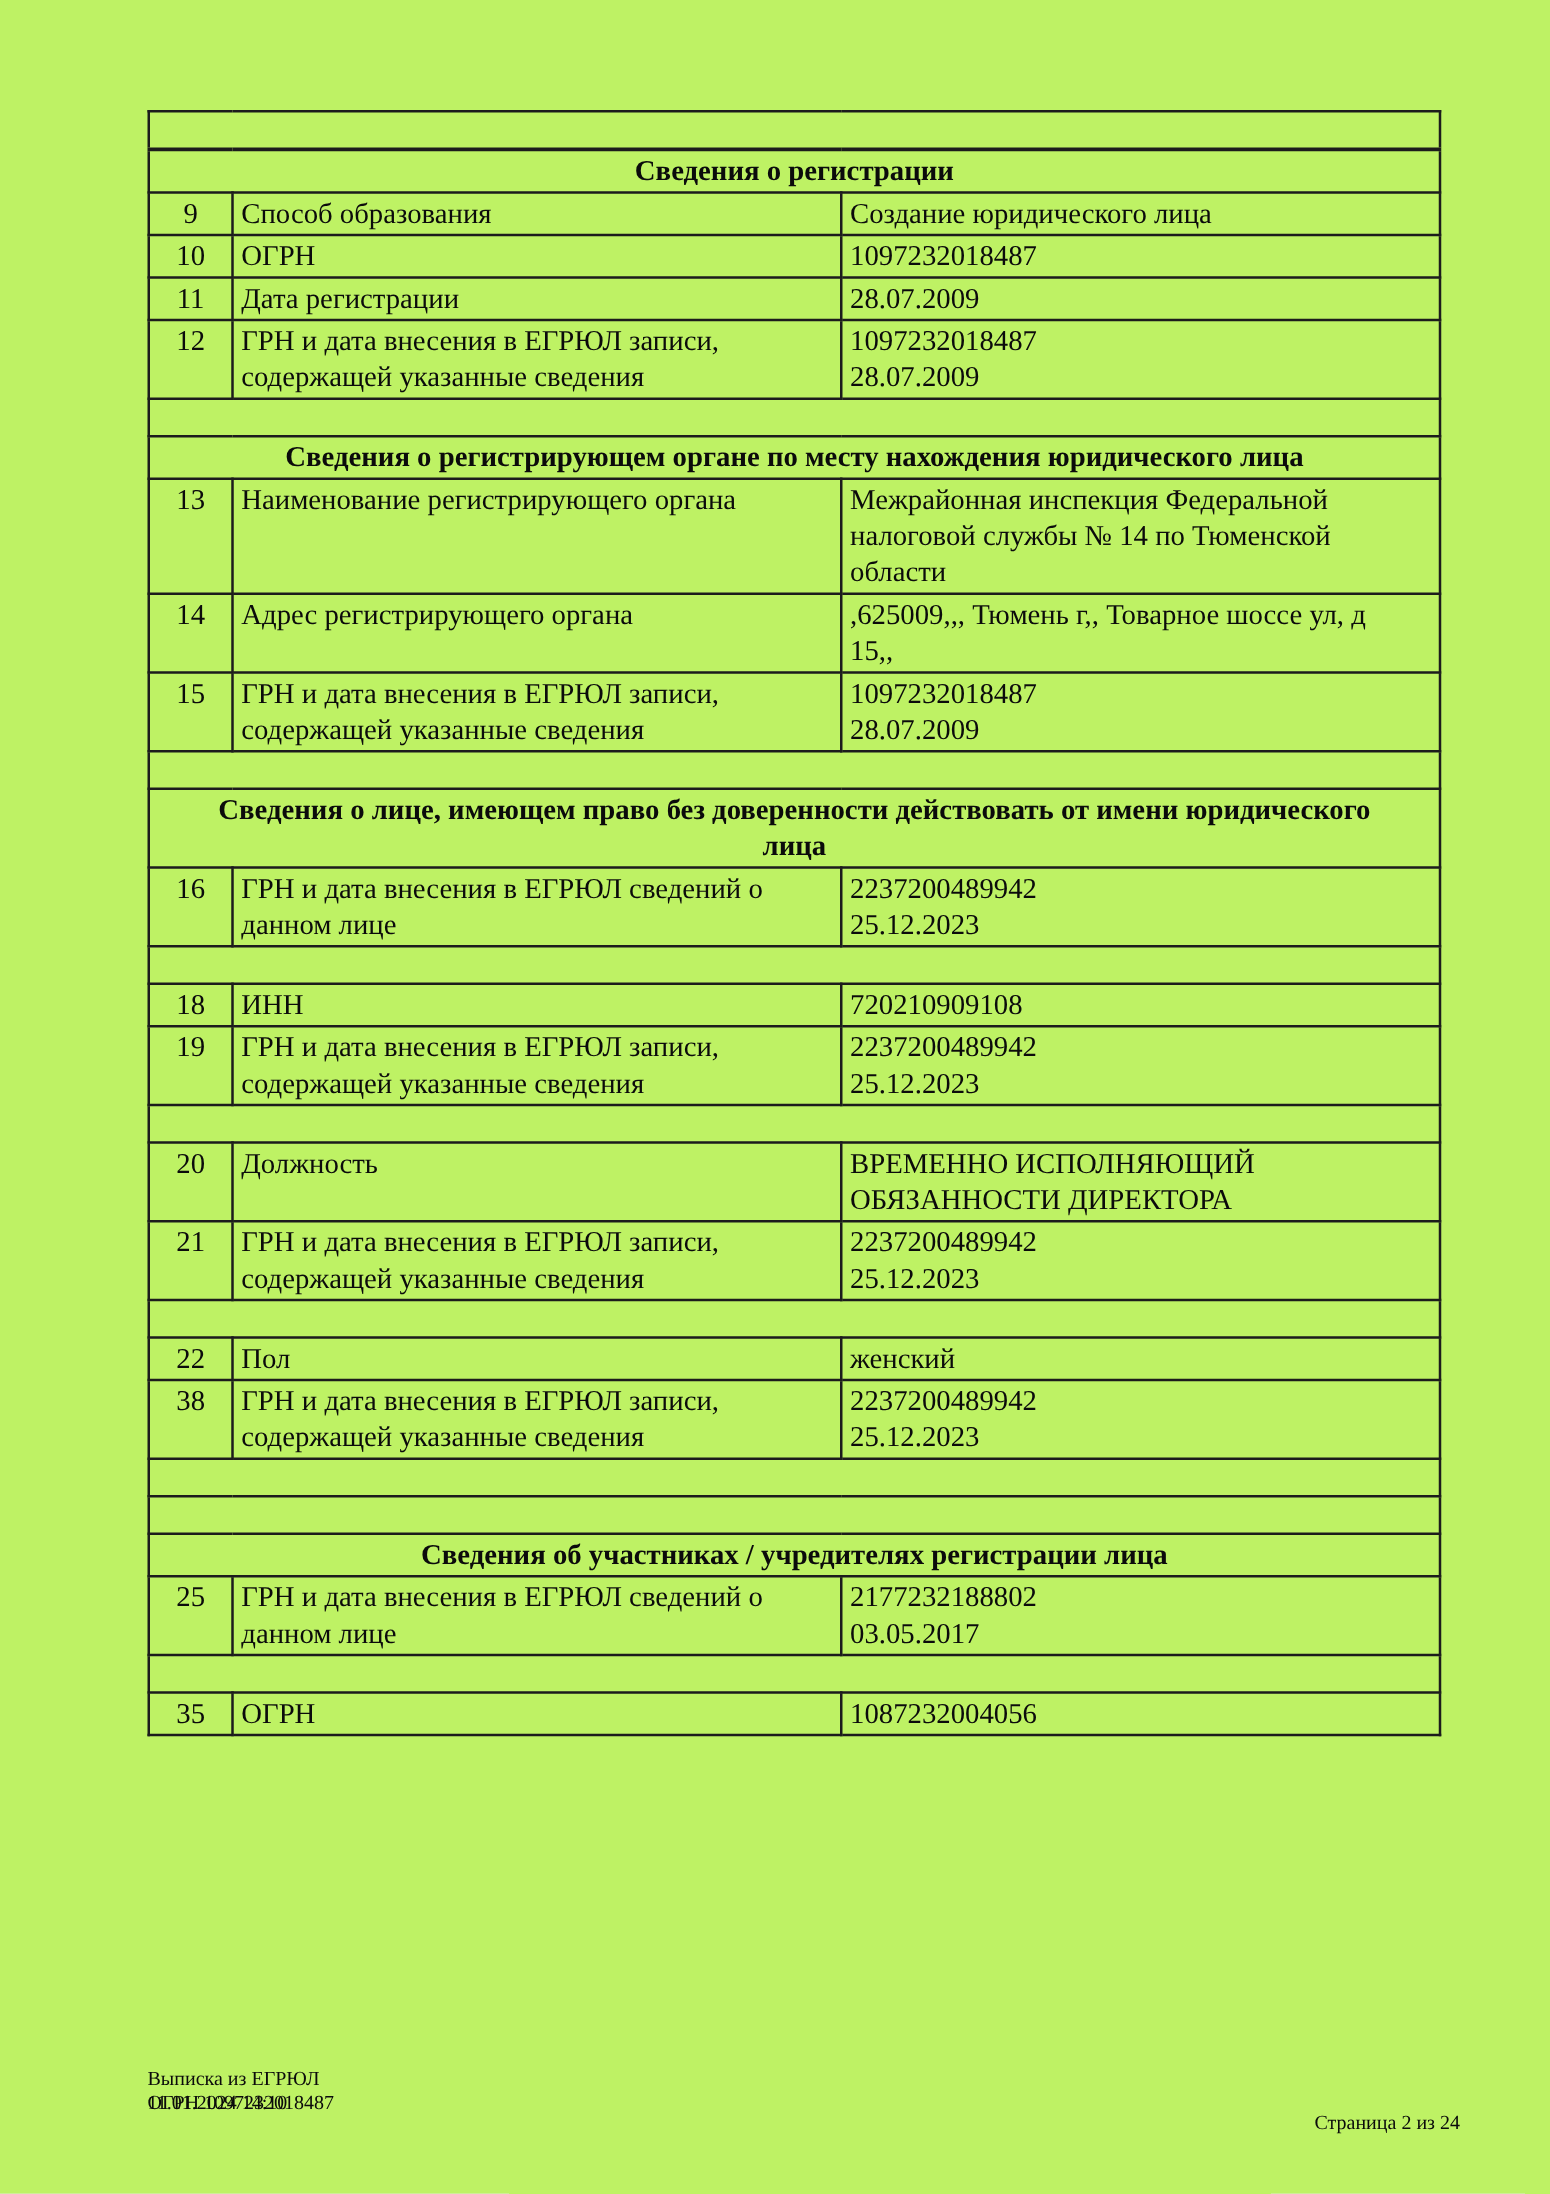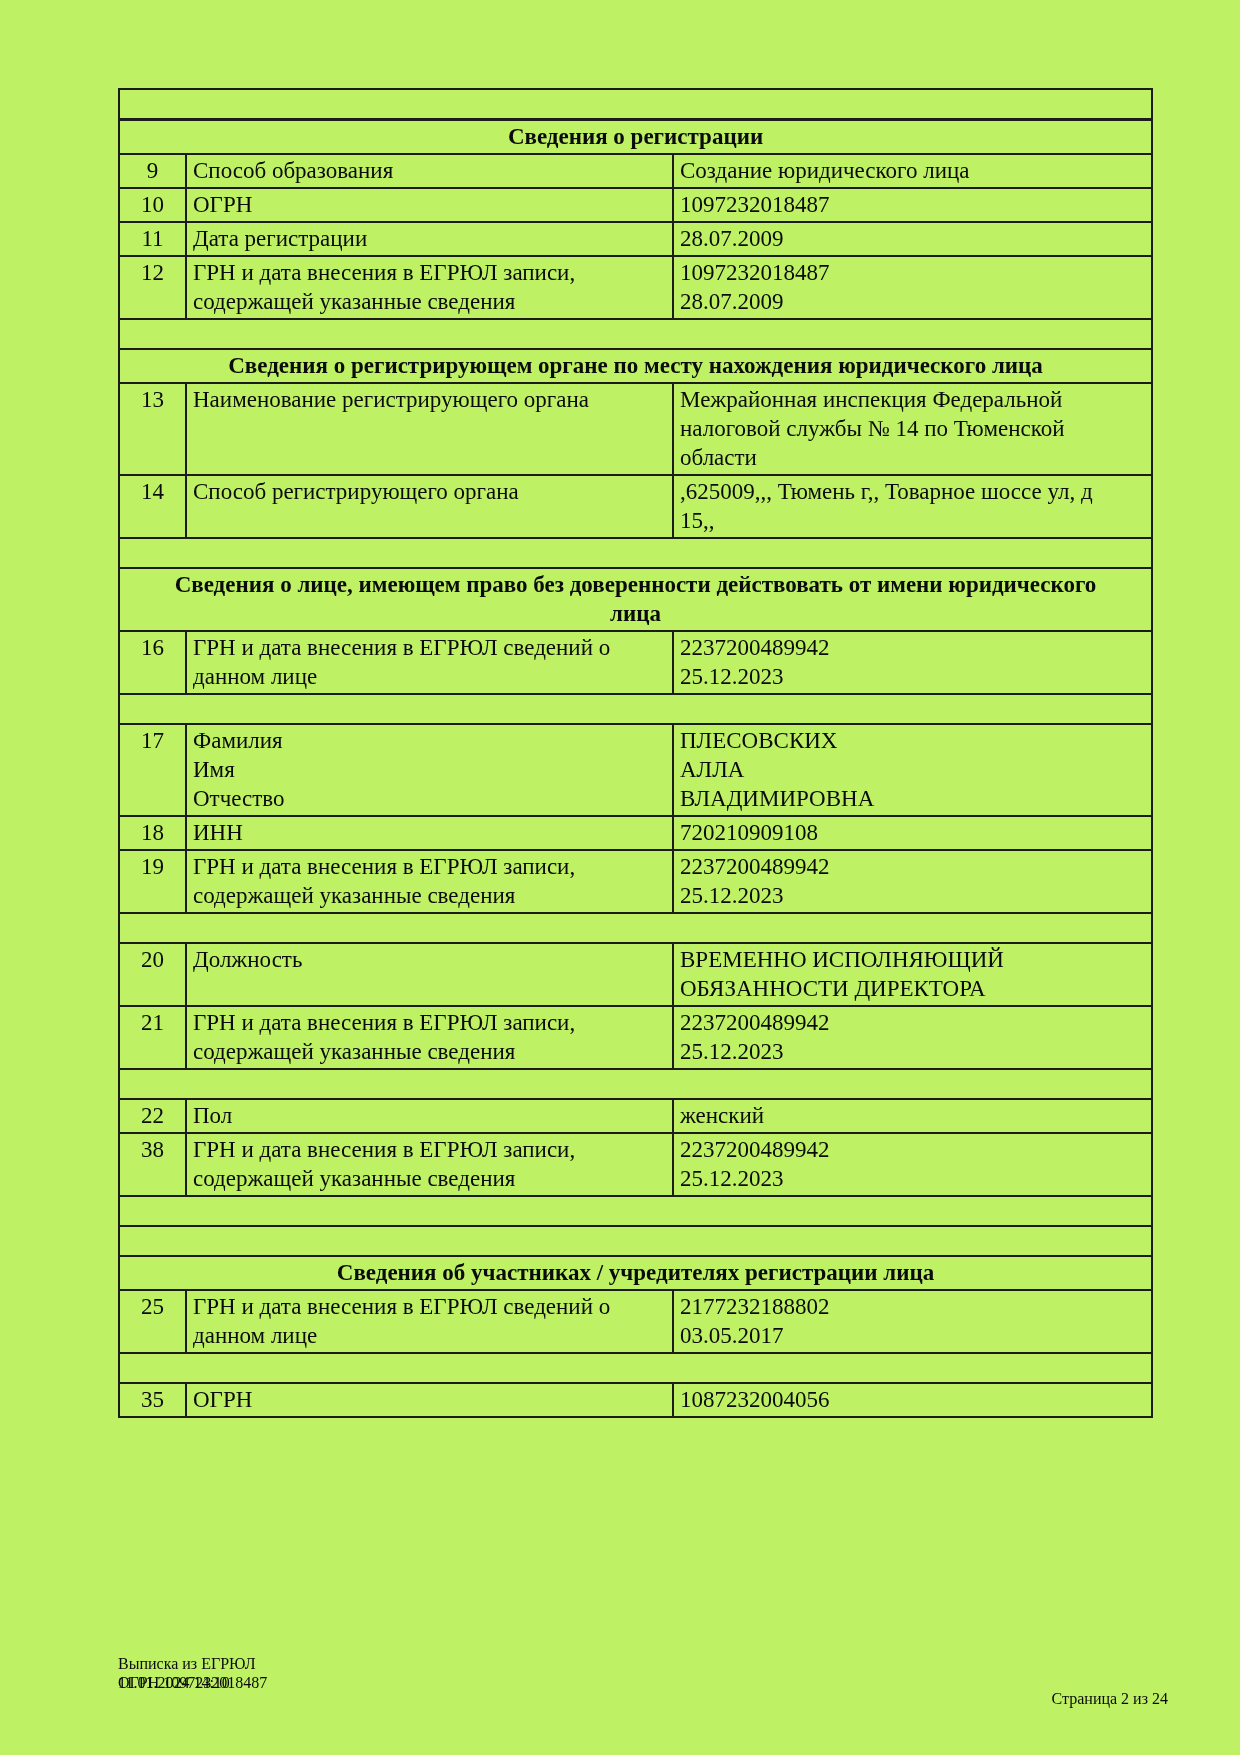--- a/index.html
+++ b/index.html
@@ -97,23 +97,30 @@
     </tr>
     <tr>
       <td class="num">13</td>
       <td>Наименование регистрирующего органа</td>
       <td>Межрайонная инспекция Федеральной
 налоговой службы № 14 по Тюменской
 области</td>
     </tr>
     <tr>
       <td class="num">14</td>
-      <td>Способ регистрирующего органа</td>
+      <td>Адрес регистрирующего органа</td>
       <td>,625009,,, Тюмень г,, Товарное шоссе ул, д
 15,,</td>
+    </tr>
+    <tr>
+      <td class="num">15</td>
+      <td>ГРН и дата внесения в ЕГРЮЛ записи,
+содержащей указанные сведения</td>
+      <td>1097232018487
+28.07.2009</td>
     </tr>
 
     <tr class="sp">
           <td colspan="3"></td>
         </tr>
 
     <tr class="sec">
       <td colspan="3">Сведения о лице, имеющем право без доверенности действовать от имени юридического
 лица</td>
     </tr>
@@ -122,29 +129,20 @@
       <td>ГРН и дата внесения в ЕГРЮЛ сведений о
 данном лице</td>
       <td>2237200489942
 25.12.2023</td>
     </tr>
 
     <tr class="sp">
           <td colspan="3"></td>
         </tr>
 
-    <tr>
-      <td class="num">17</td>
-      <td>Фамилия
-Имя
-Отчество</td>
-      <td>ПЛЕСОВСКИХ
-АЛЛА
-ВЛАДИМИРОВНА</td>
-    </tr>
     <tr>
       <td class="num">18</td>
       <td>ИНН</td>
       <td>720210909108</td>
     </tr>
     <tr>
       <td class="num">19</td>
       <td>ГРН и дата внесения в ЕГРЮЛ записи,
 содержащей указанные сведения</td>
       <td>2237200489942

